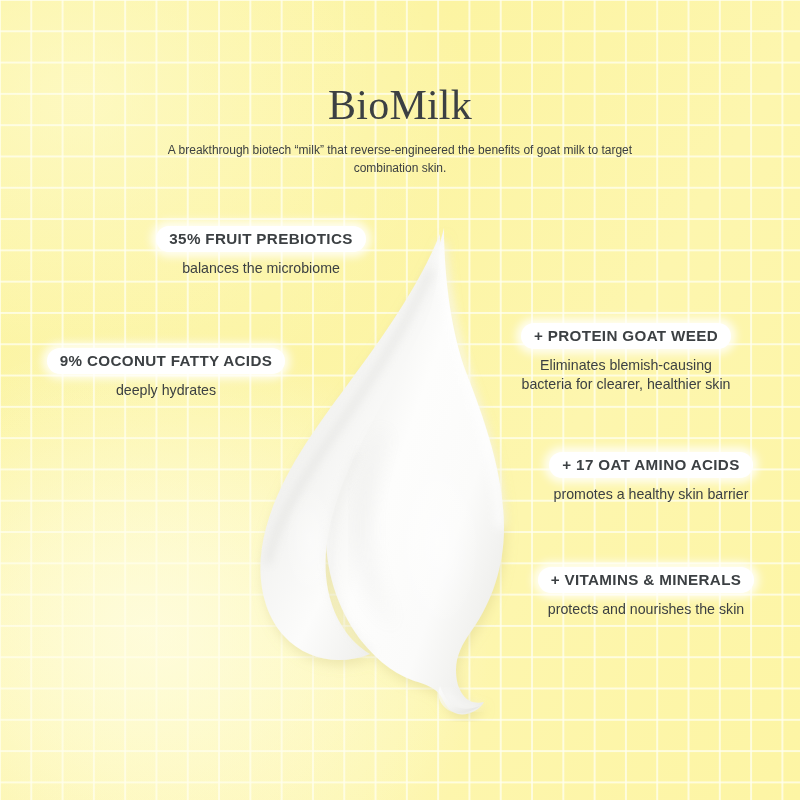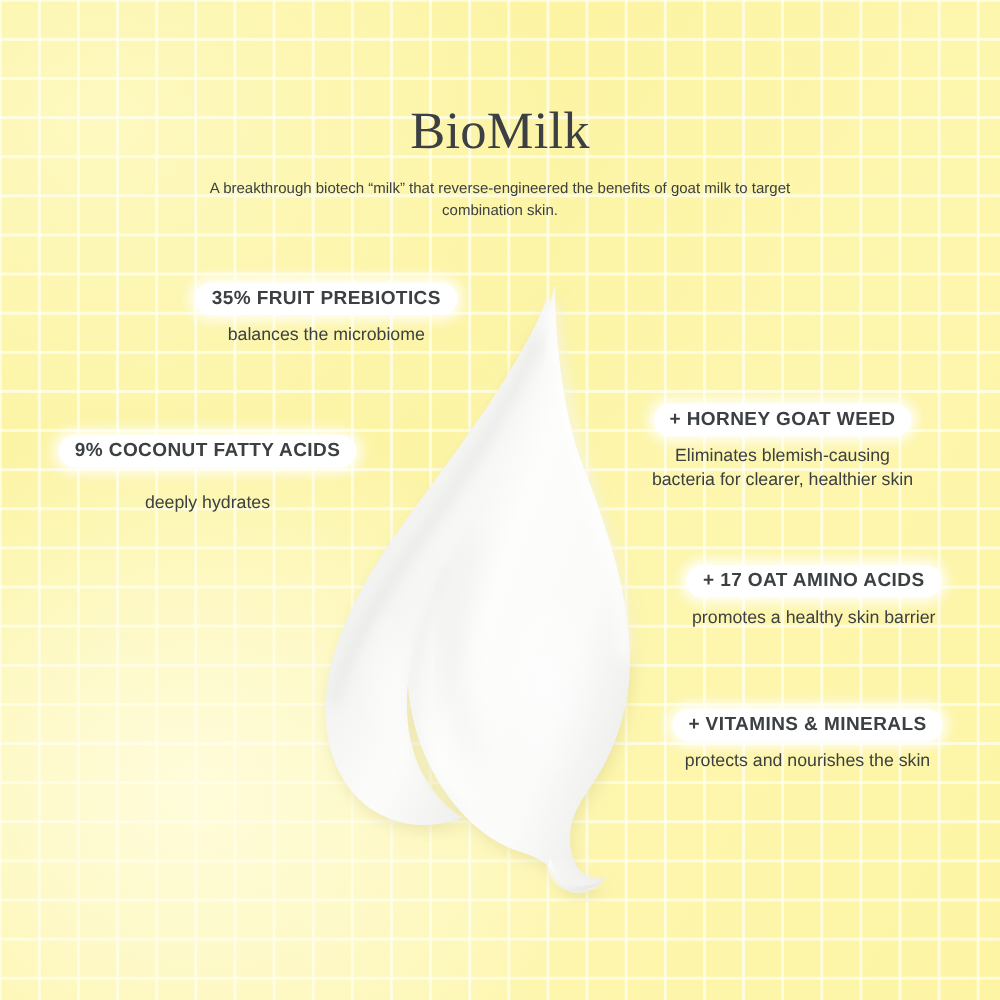--- a/index.html
+++ b/index.html
@@ -98,21 +98,21 @@
     font-size: 14.2px;
     line-height: 1.36;
     color: #3c4043;
     text-align: center;
     white-space: pre-line;
     font-weight: 400;
   }
 
   
   #callout-prebiotics { left: 138px; top: 226px; width: 246px; }
-  #callout-coconut    { left: 22px;  top: 348px; width: 288px; gap: 12px; }
+  #callout-coconut    { left: 22px;  top: 348px; width: 288px; }
   #callout-pea        { left: 36px;  top: 474px; width: 240px; }
   #callout-horney     { left: 492px; top: 323px; width: 268px; }
   #callout-oat        { left: 522px; top: 452px; width: 258px; }
   #callout-vitamins   { left: 508px; top: 567px; width: 276px; }
 </style>
 </head>
 <body>
 
 <div id="canvas">
 
@@ -214,21 +214,21 @@
     <span class="desc">balances the microbiome</span>
   </div>
 
   <div class="callout" id="callout-coconut">
     <span class="pill">9% COCONUT FATTY ACIDS</span>
     <span class="desc">deeply hydrates</span>
   </div>
 
 
   <div class="callout" id="callout-horney">
-    <span class="pill">+ HORNEY GOAT WEED</span>
+    <span class="pill">+ PROTEIN GOAT WEED</span>
     <span class="desc">Eliminates blemish-causing
 bacteria for clearer, healthier skin</span>
   </div>
 
   <div class="callout" id="callout-oat">
     <span class="pill">+ 17 OAT AMINO ACIDS</span>
     <span class="desc">promotes a healthy skin barrier</span>
   </div>
 
   <div class="callout" id="callout-vitamins">

